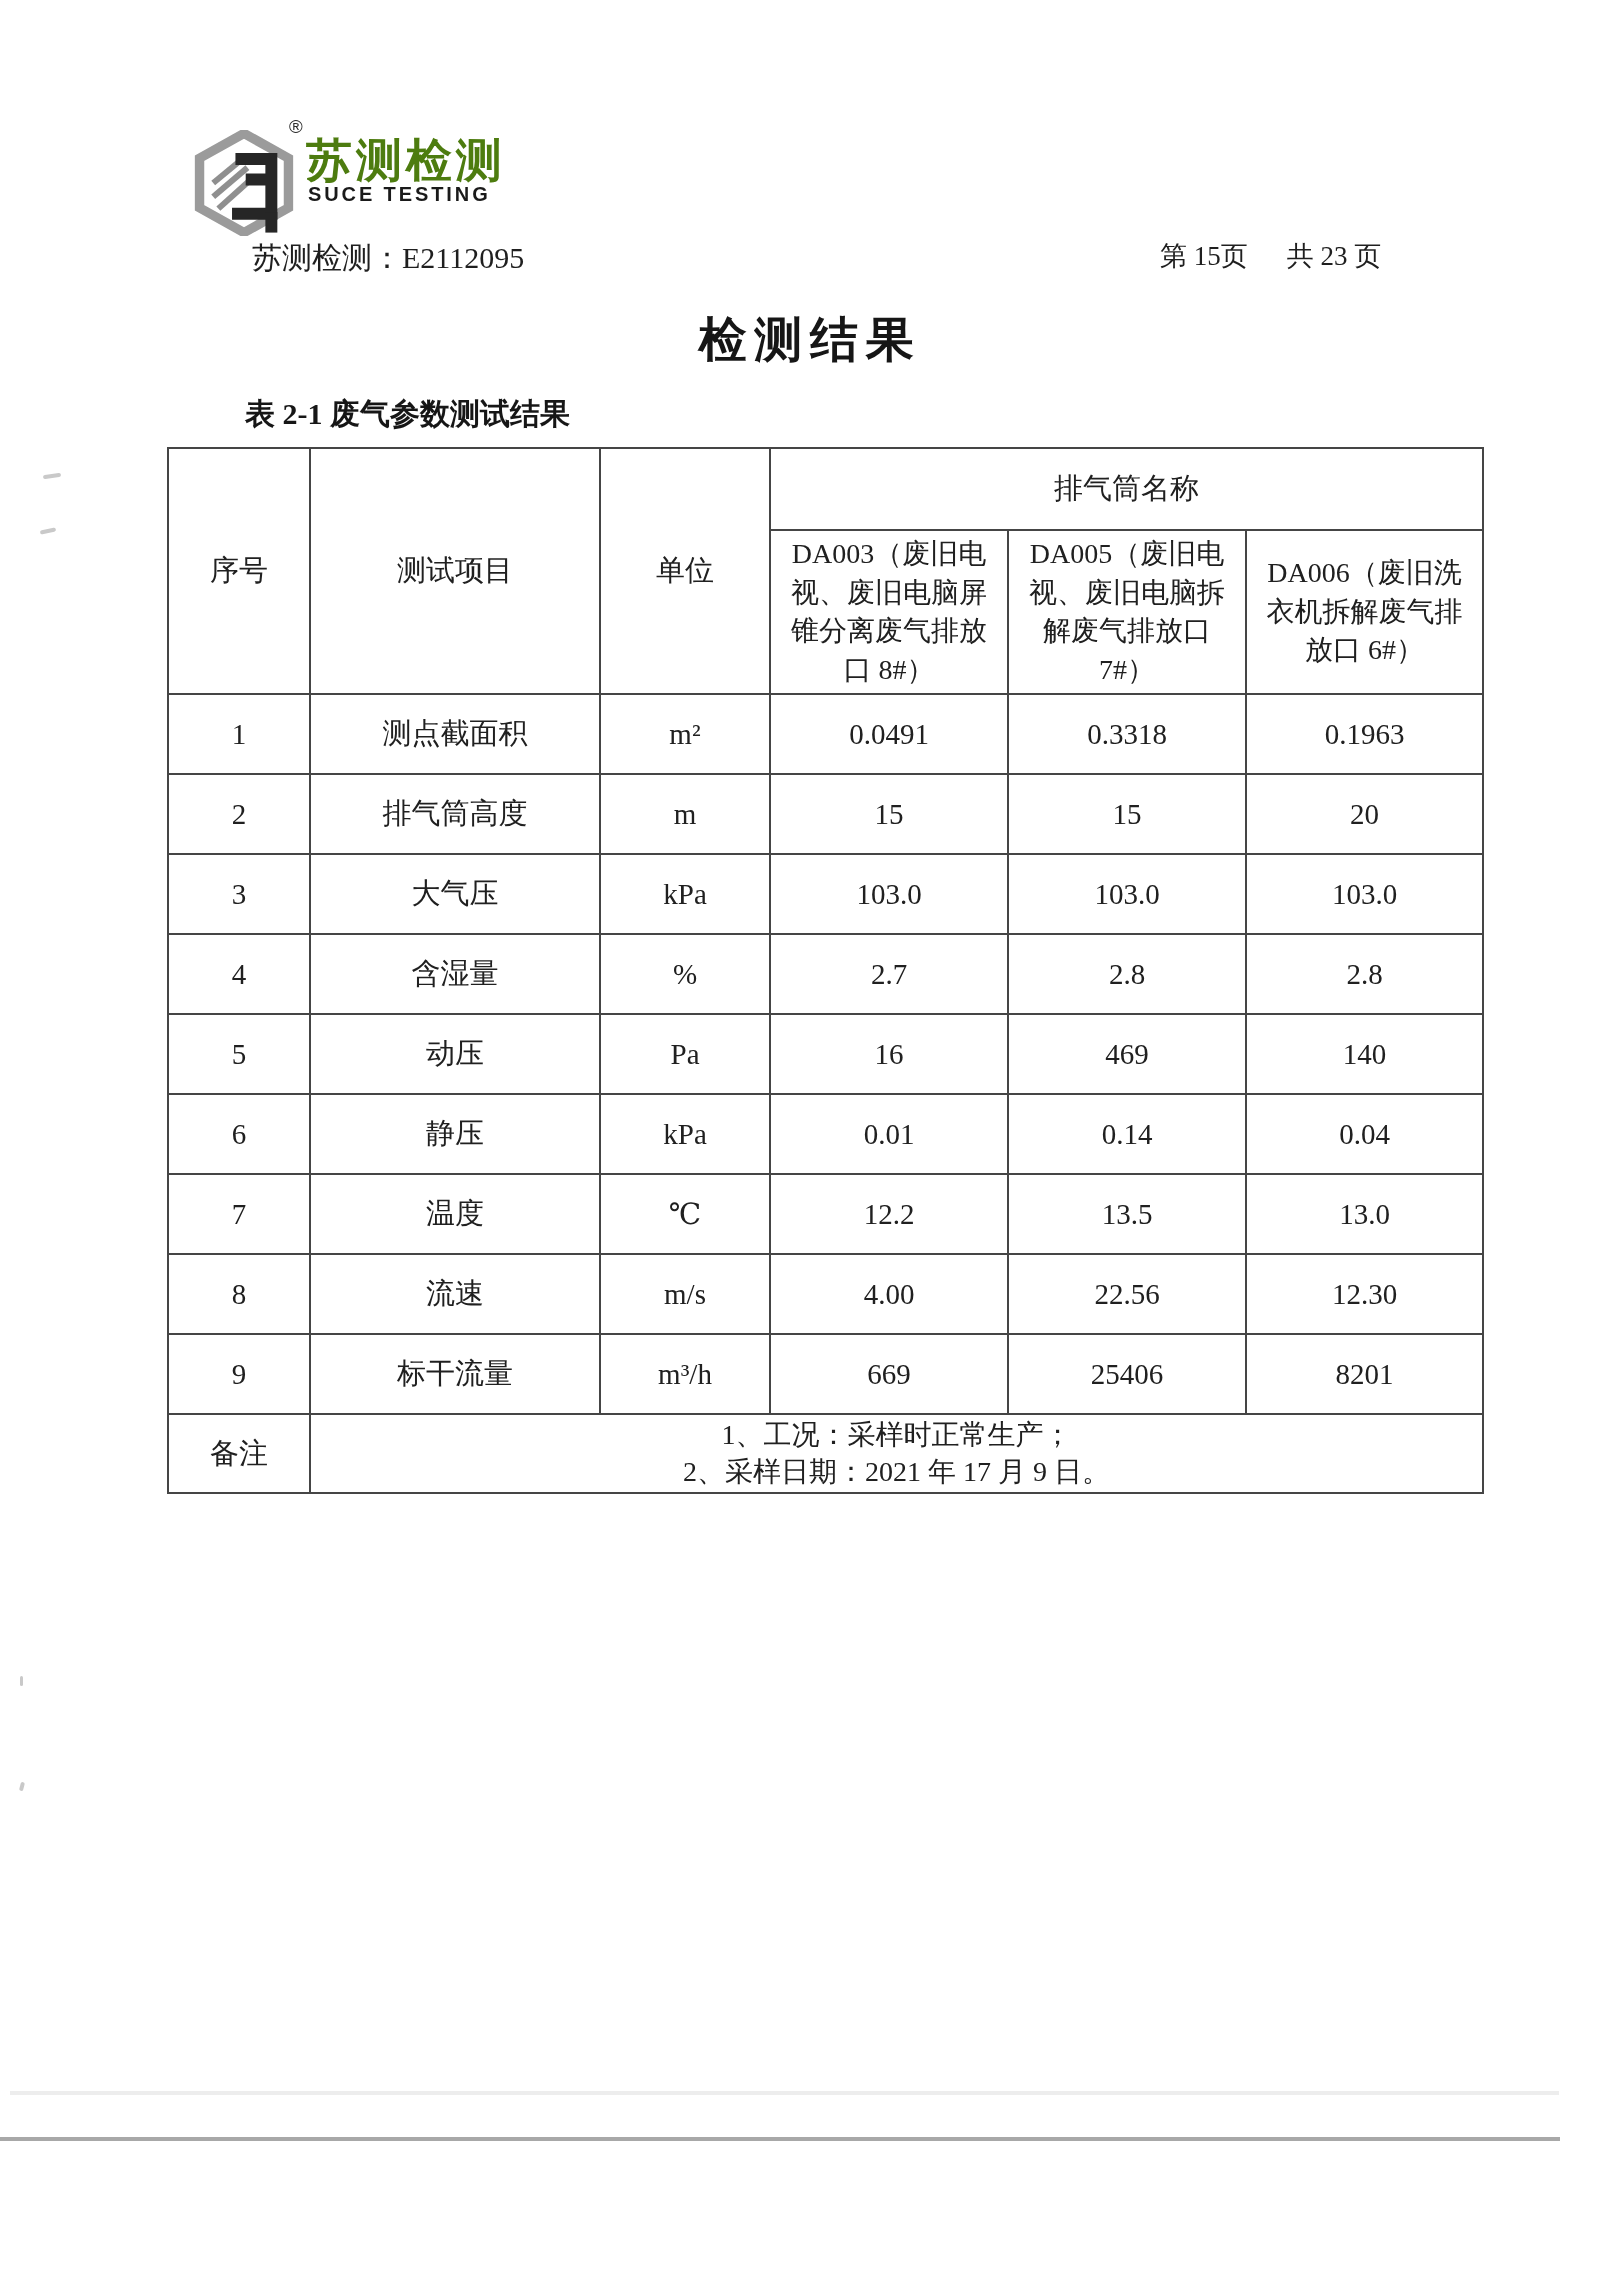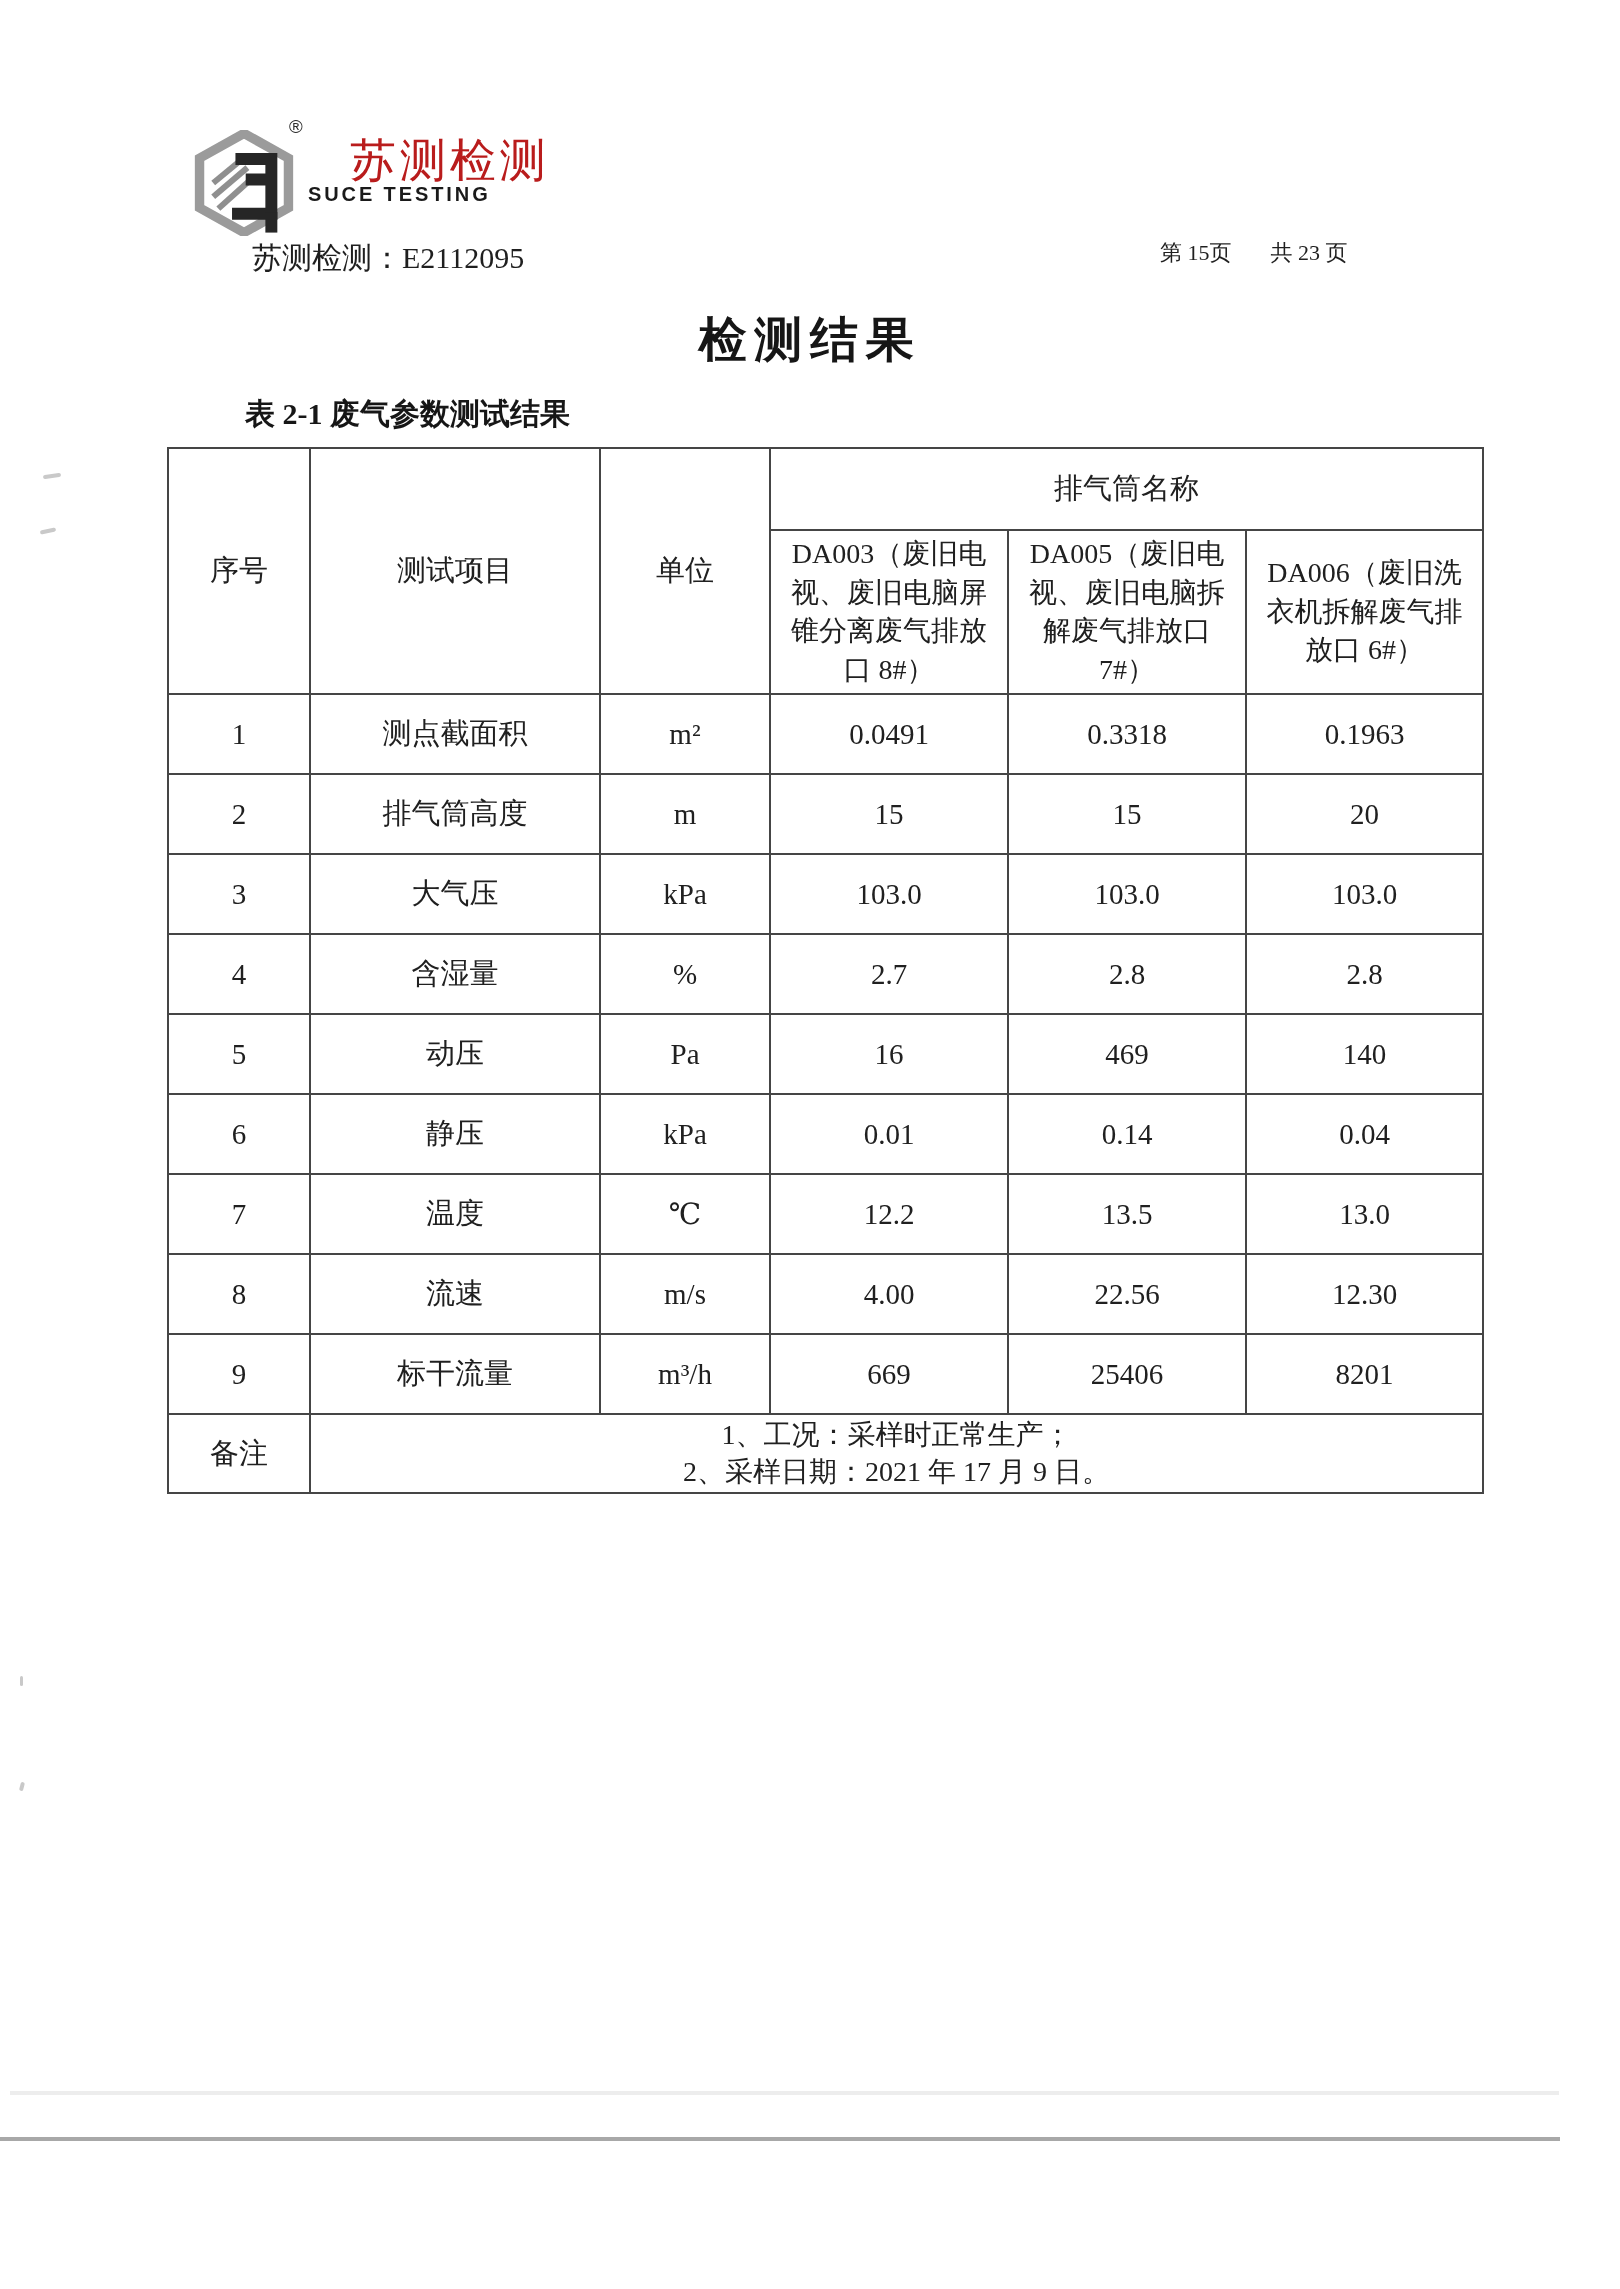--- a/index.html
+++ b/index.html
@@ -9,25 +9,25 @@
     margin:0 auto;
     background:#ffffff;
     font-family:"Liberation Serif","DejaVu Serif",serif;
     color:#1f1f1f;
     overflow:hidden;
   }
   
   .logo{position:absolute;left:191px;top:116px;width:392px;height:118px;}
   .logo svg{position:absolute;left:0;top:13.7px;}
   .reg{position:absolute;left:98px;top:0;font-size:18.6px;color:#2b2b2b;font-family:"Liberation Sans",sans-serif;}
-  .brand-cn{position:absolute;left:115px;top:13.7px;font-size:46px;font-weight:normal;letter-spacing:3.9px;color:#b91c1c;white-space:nowrap;margin-left:44px;}
+  .brand-cn{position:absolute;left:115px;top:13.7px;font-size:46px;font-weight:bold;letter-spacing:3.9px;color:#4d7c0f;white-space:nowrap;}
   .brand-en{position:absolute;left:117px;top:67px;font-size:20px;font-weight:bold;letter-spacing:2.9px;color:#1a1a1a;font-family:"Liberation Sans",sans-serif;white-space:nowrap;}
   
   .report-no{position:absolute;left:252px;top:238px;font-size:30px;white-space:nowrap;}
-  .page-info{position:absolute;left:1160px;top:238px;font-size:22px;white-space:nowrap;}
+  .page-info{position:absolute;left:1160px;top:238px;font-size:27px;white-space:nowrap;}
   .page-info .gap{margin-left:39px;}
   
   .title{position:absolute;left:0;top:308px;width:100%;margin:0;text-align:center;
          font-size:48px;font-weight:bold;letter-spacing:7.8px;color:#161616;}
   .caption{position:absolute;left:245px;top:394px;font-size:30px;font-weight:bold;color:#161616;white-space:nowrap;}
   
   table.results{
     position:absolute;left:167px;top:447px;width:1315px;
     border-collapse:collapse;table-layout:fixed;
     font-size:29px;color:#202020;

